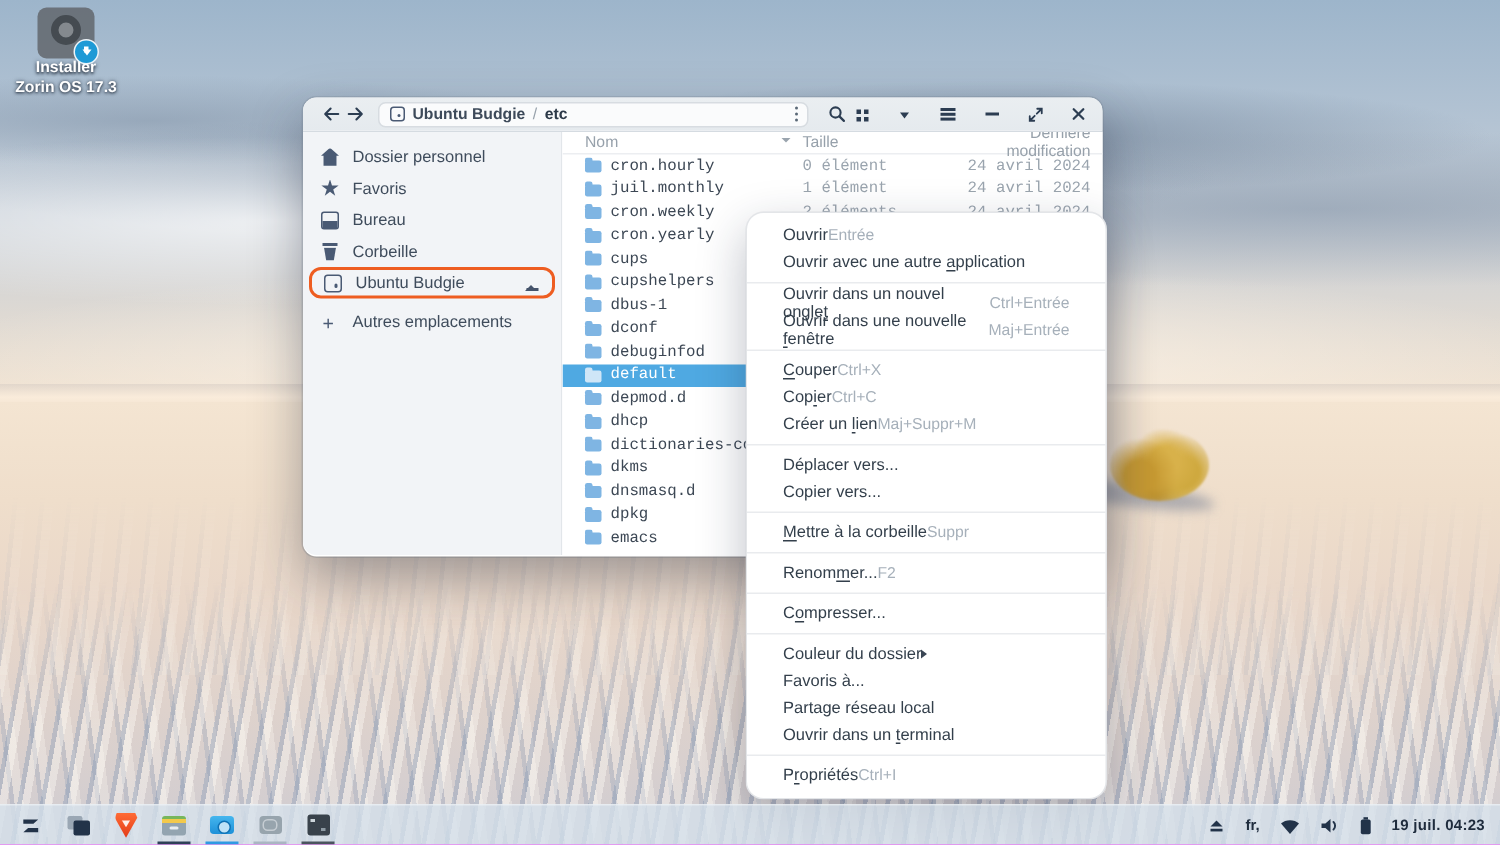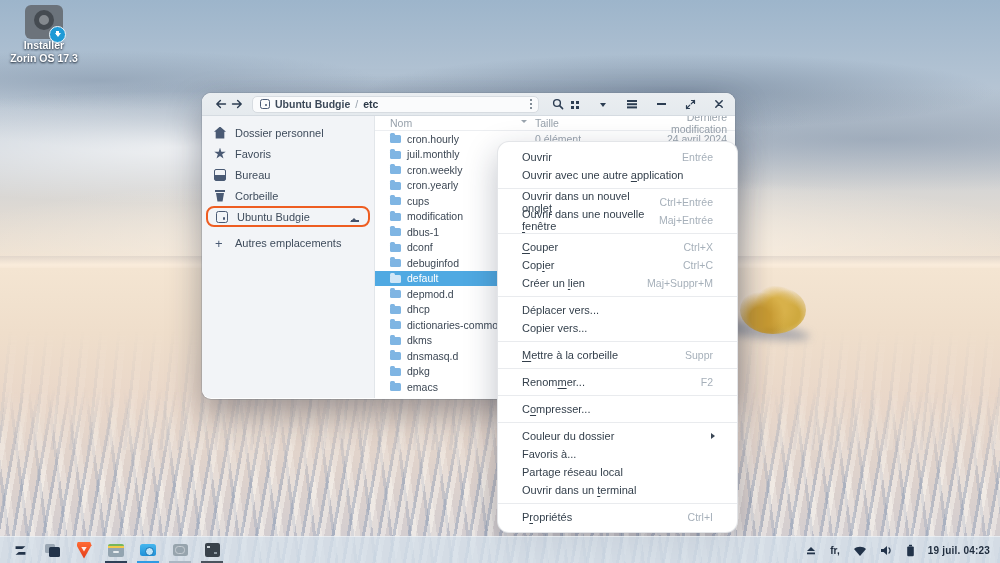--- a/index.html
+++ b/index.html
@@ -49,21 +49,21 @@
     background:#84898e; border:5px solid #454b51; }
   .di-badge { position:absolute; right:-3px; bottom:-4px; width:17px; height:17px; border-radius:50%;
     background:#1e9ad6; border:1.5px solid #eef4f8; display:flex; align-items:center; justify-content:center; }
   .di-badge::before { content:""; width:0; height:0; border:3.5px solid transparent; border-top:4.5px solid #fff; margin-top:4px; }
   .di-badge::after { content:""; position:absolute; top:3.5px; width:2.5px; height:4px; background:#fff; }
   .di-label { color:#fff; font-size:10.5px; font-weight:700; line-height:13px;
     text-shadow:0 1px 2px rgba(20,30,45,.85), 0 0 3px rgba(20,30,45,.5); }
 
   
   .window { position:absolute; left:202px; top:65px; width:533px; height:306px; border-radius:9px;
-    background:#fff; box-shadow:0 14px 34px rgba(25,35,55,.38), 0 0 0 1px rgba(120,130,145,.25);margin-top:28px; }
+    background:#fff; box-shadow:0 14px 34px rgba(25,35,55,.38), 0 0 0 1px rgba(120,130,145,.25); }
   .headerbar { display:flex; align-items:center; height:23px; padding:0 8px 0 11px;
     background:linear-gradient(180deg,#eaeef1,#e5eaee); border-bottom:1px solid #d5dbe1; border-radius:9px 9px 0 0; }
   .hb-btn { display:flex; align-items:center; justify-content:center; width:16px; height:16px; flex:none; cursor:pointer; }
   .pathbar { display:flex; align-items:center; gap:5px; width:293px; height:17px; margin-left:7px; padding:0 6px 0 7px;
     background:#fafbfc; border:1px solid #d7dce1; border-radius:5px; font-size:10.5px; color:#3d4a5a; }
   .pb-device { font-weight:700; }
   .pb-sep { color:#97a1ab; }
   .pb-current { font-weight:700; color:#2c3948; }
   .kebab { margin-left:auto; width:2.5px; height:2.5px; border-radius:50%; background:#5a6876;
     box-shadow:0 -4px 0 #5a6876, 0 4px 0 #5a6876; cursor:pointer; }
@@ -95,35 +95,35 @@
     border:4.5px solid transparent; border-bottom:4px solid #45536b; }
   .eject::after { content:""; position:absolute; left:0.5px; bottom:0; width:8px; height:1.6px; background:#45536b; }
 
   .filelist { flex:1; display:flex; flex-direction:column; background:#fff; border-radius:0 0 9px 0; overflow:hidden; }
   .cols { display:flex; align-items:center; height:15px; font-size:10.5px; color:#97a1ab; border-bottom:1px solid #ecempty; border-bottom:1px solid #eceef1; }
   .col-name { width:160px; padding-left:15px; display:flex; align-items:flex-start; }
   .col-sort { margin-left:auto; margin-right:8px; width:0; height:0; border:3px solid transparent; border-top:3.8px solid #9aa4ae; margin-top:3px; }
   .col-size { width:108px; }
   .col-mod { flex:1; text-align:right; padding-right:8px; }
   .rows { flex:1; }
-  .frow { display:flex; align-items:center; height:15.5px; font-size:10.5px; color:#3c4754; cursor:default; }
+  .frow { display:flex; align-items:center; height:15.5px; font-size:10.5px; color:#3c4754; cursor:default;font-family:Liberation Mono, monospace; }
   .f-namewrap { width:160px; padding-left:15px; display:flex; align-items:center; gap:6px; overflow:hidden; white-space:nowrap; }
   .folder { width:11px; height:8px; background:#7fb5e3; border-radius:1.5px; position:relative; flex:none; margin-top:1px; }
   .folder::before { content:""; position:absolute; top:-2px; left:0; width:5px; height:3px; background:#7fb5e3; border-radius:1.5px 1.5px 0 0; }
   .f-size { width:108px; color:#9aa4ae; }
   .f-date { flex:1; text-align:right; padding-right:8px; color:#9aa4ae; }
   .frow.selected { background:#4fa9e2; color:#fff; }
   .frow.selected .f-size, .frow.selected .f-date { color:#dff0fb; }
   .frow.selected .folder, .frow.selected .folder::before { background:#cfe6f7; }
 
   
   .ctxmenu { position:absolute; left:497px; top:141px; width:241px; padding:6px 0;
     background:#fff; border:1px solid rgba(60,70,90,.14); border-radius:12px;
     box-shadow:0 12px 32px rgba(25,35,60,.28); }
-  .mitem { display:flex; align-items:center; justify-content:space-between; height:18px; padding:0 24px;
+  .mitem { display:flex; align-items:center; height:18px; padding:0 24px;
     font-size:11px; color:#333f4b; cursor:pointer; }
   .m-label .mn { text-decoration:underline; text-underline-offset:1.5px; }
   .m-short { font-size:10.5px; color:#a6b0ba; }
   .m-subarrow { width:0; height:0; border-top:3.5px solid transparent; border-bottom:3.5px solid transparent;
     border-left:4.5px solid #3a4654; margin-right:-2px; }
   .msep { height:1px; background:#e9ebee; margin:4px 0; }
 
   
   .taskbar { position:absolute; left:0; bottom:0; width:1000px; height:27px;
     background:rgba(213,224,234,.78); border-top:1px solid rgba(255,255,255,.45);
@@ -309,21 +309,21 @@
     <span class="f-namewrap">
       <span class="folder"></span>
       <span class="f-name">cups</span>
     </span>
     <span class="f-size"></span>
     <span class="f-date"></span>
   </div>
             <div class="frow">
     <span class="f-namewrap">
       <span class="folder"></span>
-      <span class="f-name">modification</span>
+      <span class="f-name">cupshelpers</span>
     </span>
     <span class="f-size"></span>
     <span class="f-date"></span>
   </div>
             <div class="frow">
     <span class="f-namewrap">
       <span class="folder"></span>
       <span class="f-name">dbus-1</span>
     </span>
     <span class="f-size"></span>

